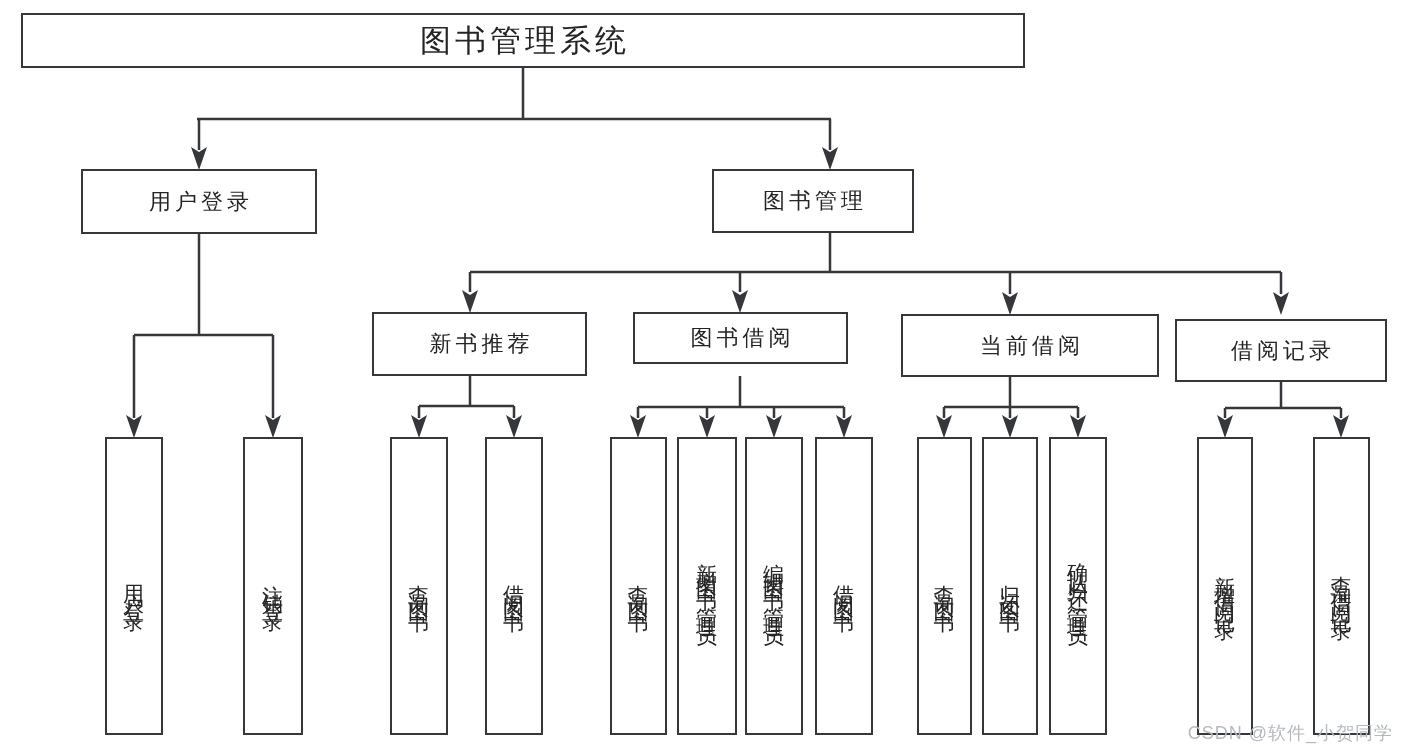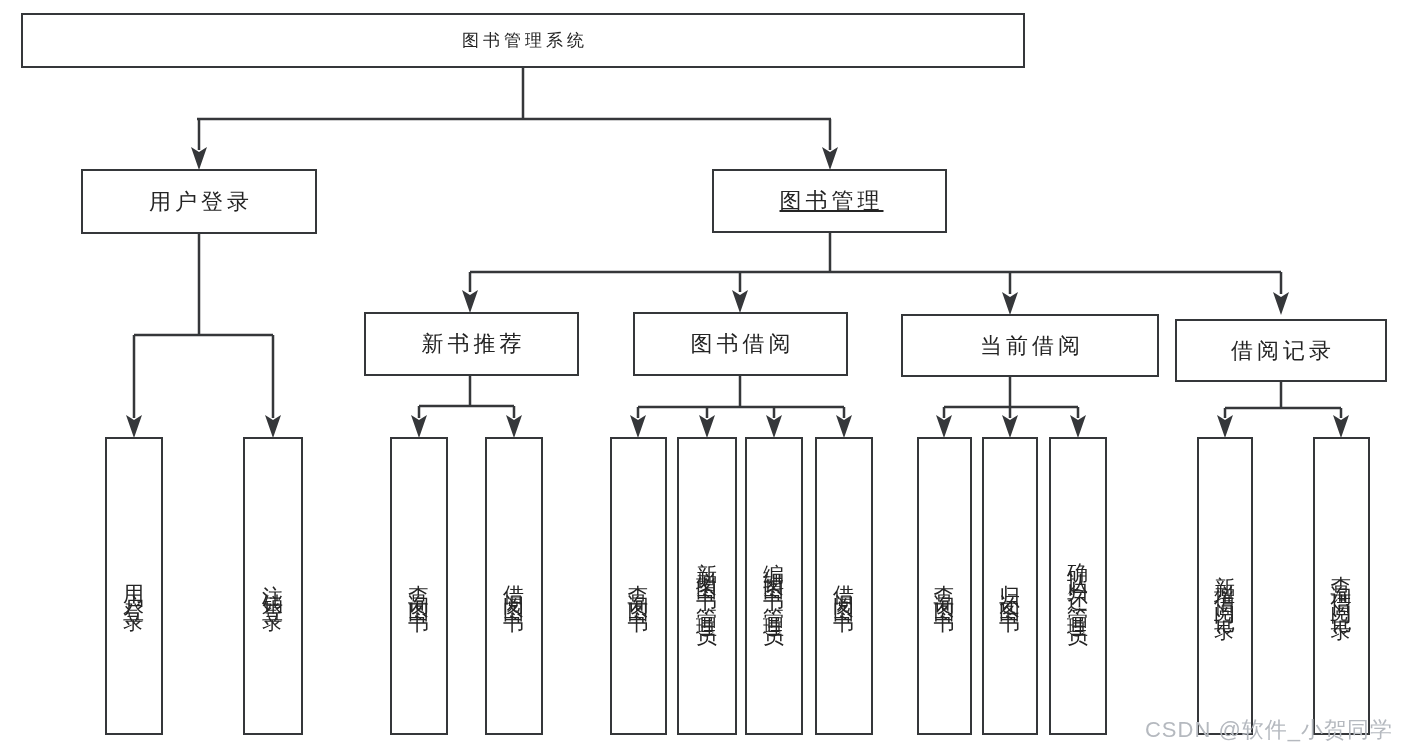--- a/index.html
+++ b/index.html
@@ -8,34 +8,34 @@
     font-family:"Liberation Sans", sans-serif; overflow:hidden;
   }
   svg.connectors { position:absolute; left:0; top:0; z-index:1; }
   .hbox {
     position:absolute; box-sizing:border-box; z-index:2;
     border:2.5px solid #35373a; background:#ffffff;
     display:flex; align-items:center; justify-content:center;
     color:#242424; font-size:22px; letter-spacing:4px; text-indent:4px;
     white-space:nowrap;
   }
-  .hbox.root { font-size:17px; }
+  .hbox.root { font-size:31px; }
   .vbox {
     position:absolute; top:437px; height:298px; box-sizing:border-box; z-index:2;
     border:2.5px solid #35373a; background:#ffffff;
     display:flex; align-items:center; justify-content:center;
   }
   .vtext {
     writing-mode:vertical-rl; text-orientation:mixed;
     font-size:21px; letter-spacing:9px; line-height:1;
     color:#242424; white-space:nowrap;
   }
   .watermark {
     position:absolute; right:12px; bottom:2px; z-index:5;
-    font-size:22px; color:#b5b9bf; letter-spacing:1px; white-space:nowrap;
+    font-size:18px; color:#b5b9bf; letter-spacing:1px; white-space:nowrap;
   }
 </style>
 </head>
 <body>
 
 <div class="stage">
 
   <svg class="connectors" width="1405" height="747" viewBox="0 0 1405 747">
     <g>
       <path fill="none" stroke="#35373a" stroke-width="2.5" d="M523,68 V119 M197,119 H831 M199,119 V150 M830,119 V150
@@ -65,24 +65,24 @@
       <polygon points="1217,415 1225,420 1233,415 1225,438"></polygon>
       <polygon points="1333,415 1341,420 1349,415 1341,438"></polygon>
       <polygon points="126,415 134,420 142,415 134,438"></polygon>
       <polygon points="265,415 273,420 281,415 273,438"></polygon>
     </g>
   </svg>
 
   <div class="hbox root" style="left:21px; top:13px; width:1004px; height:55px;">图书管理系统</div>
 
   <div class="hbox" style="left:81px; top:169px; width:236px; height:65px;">用户登录</div>
-  <div class="hbox" style="left:712px; top:169px; width:235px; height:64px;text-decoration:underline;">图书管理</div>
+  <div class="hbox" style="left:712px; top:169px; width:202px; height:64px;">图书管理</div>
 
-  <div class="hbox" style="left:364px; top:312px; width:215px; height:64px;">新书推荐</div>
-  <div class="hbox" style="left:633px; top:312px; width:215px; height:64px;">图书借阅</div>
+  <div class="hbox" style="left:372px; top:312px; width:215px; height:64px;">新书推荐</div>
+  <div class="hbox" style="left:633px; top:312px; width:215px; height:52px;">图书借阅</div>
   <div class="hbox" style="left:901px; top:314px; width:258px; height:63px;">当前借阅</div>
   <div class="hbox" style="left:1175px; top:319px; width:212px; height:63px;">借阅记录</div>
 
   <div class="vbox" style="left:105px; width:58px;">
     <span class="vtext">用户登录</span>
   </div>
   <div class="vbox" style="left:243px; width:60px;">
     <span class="vtext">注销登录</span>
   </div>
 

